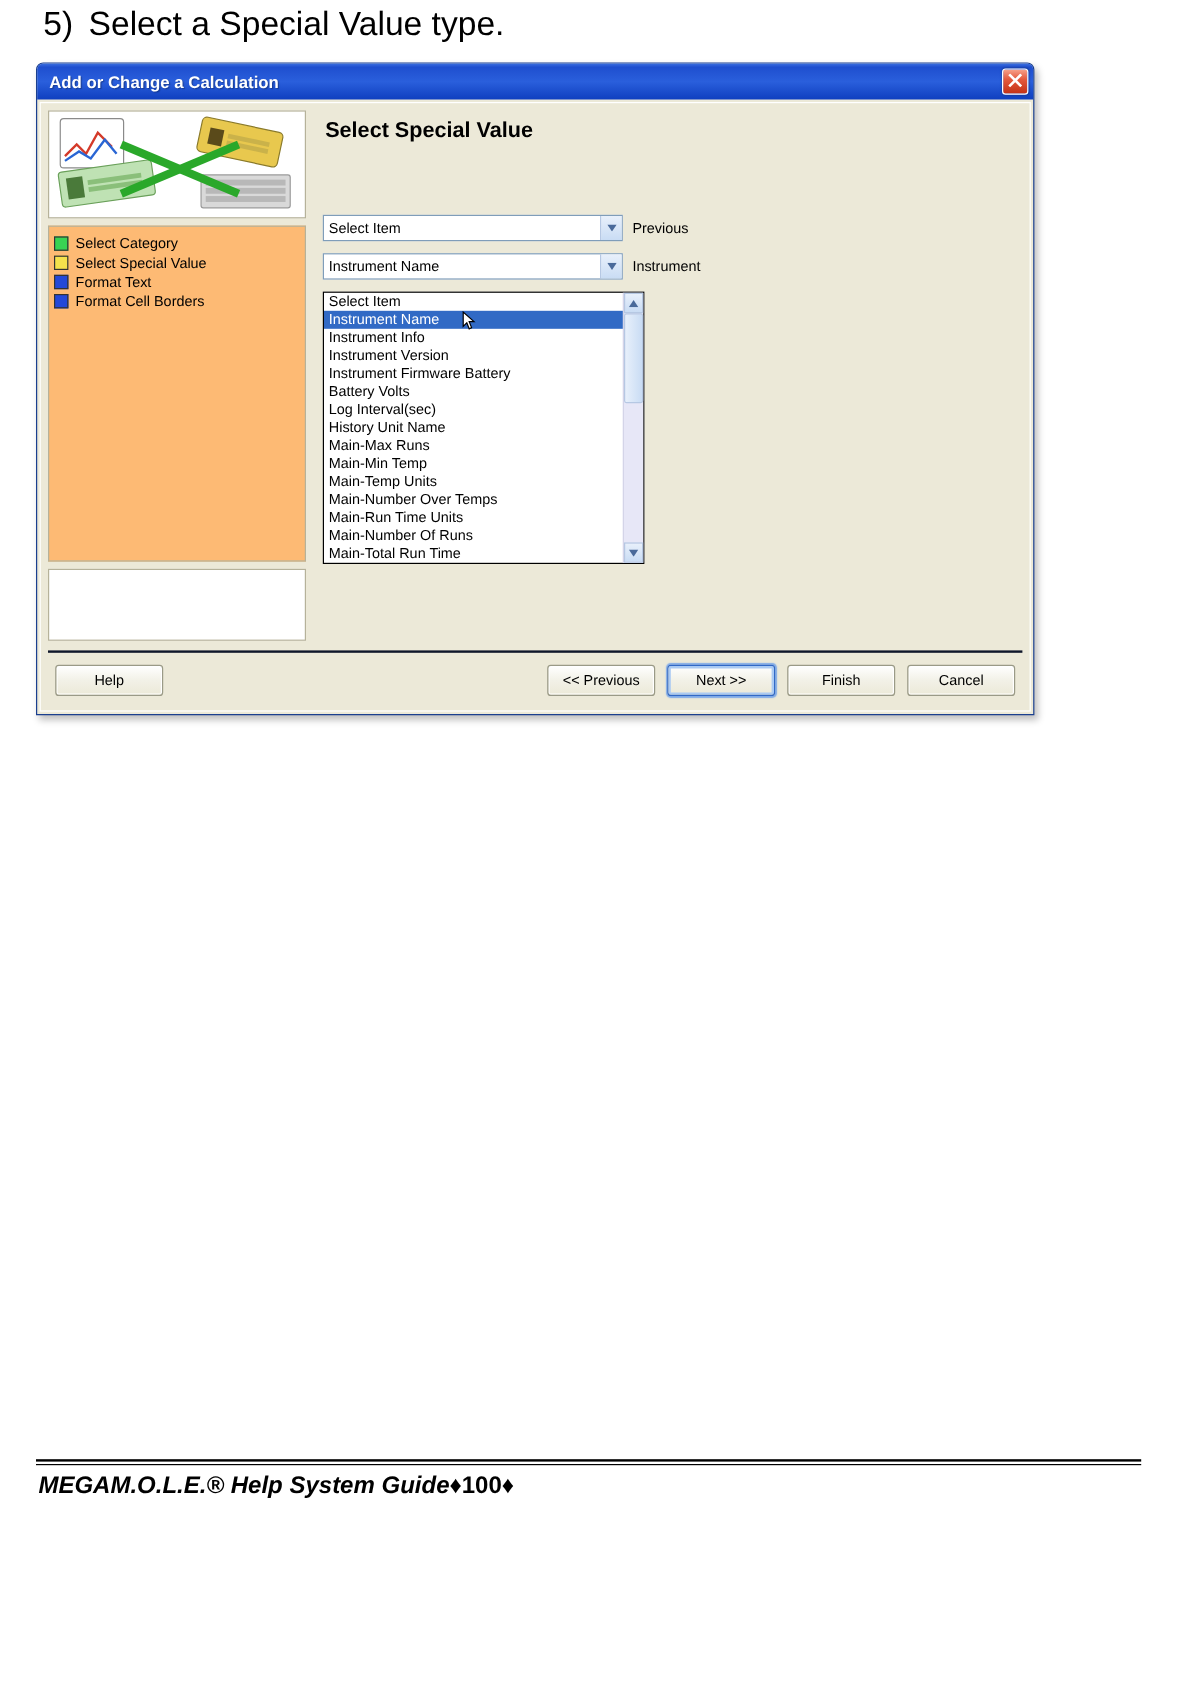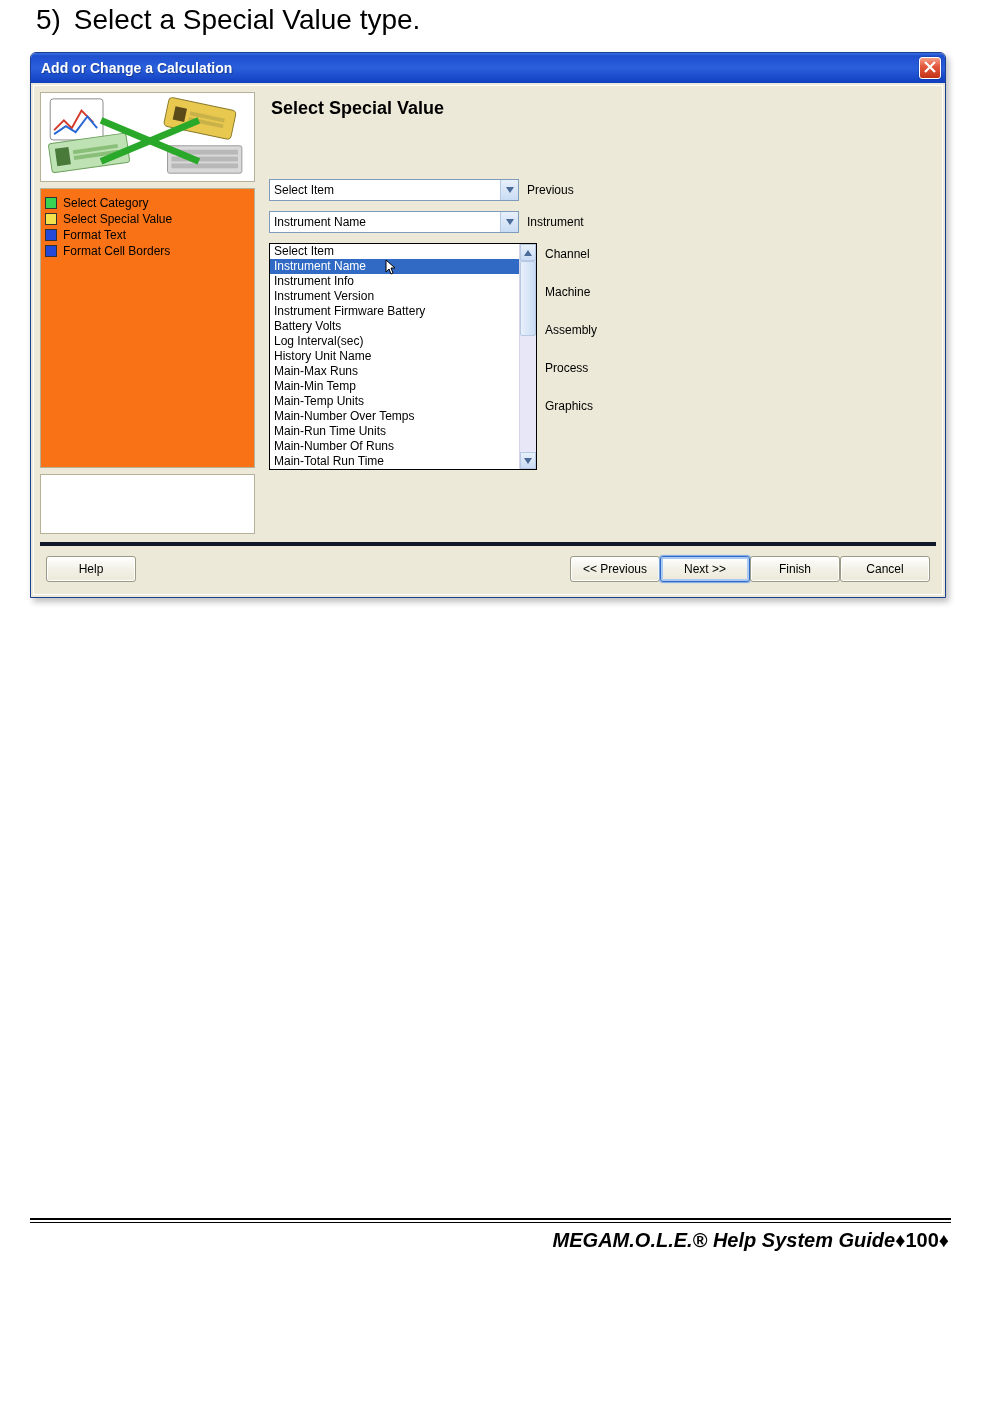--- a/index.html
+++ b/index.html
@@ -14,21 +14,21 @@
   .page {
     padding: 0 30px;
   }
   .step-text {
     font-size: 28px;
     margin: 4px 0 16px 6px;
   }
   .step-num { display:inline-block; width:30px; }
   .step-bold { font-weight: bold; font-style: italic; }
   .window {
-    width: 916px;
+    width: 832px;
     border: 1px solid #1a3f8f;
     border-radius: 6px 6px 0 0;
     box-shadow: 3px 4px 6px rgba(0,0,0,0.25);
     background: #ece9d8;
     margin-bottom: 24px;
   }
   .titlebar {
     height: 30px;
     background: linear-gradient(to bottom, #3a6ee0 0%, #1f4fcf 10%, #2a5fdc 50%, #0f3fbf 100%);
     border-radius: 5px 5px 0 0;
@@ -66,21 +66,21 @@
   .icon-panel {
     height: 90px;
     border: 1px solid #b6b29a;
     background: #ffffff;
     position: relative;
     overflow:hidden;
   }
   .icon-panel svg { width:100%; height:100%; }
   .steps-panel {
     border: 1px solid #b6b29a;
-    background: #f97316;
+    background: #fdba74;
     min-height: 280px;
     padding: 6px 4px;
     font-family: Tahoma, sans-serif;
     font-size: 12px;
   }
   .steps-panel .row {
     display:flex; align-items:center; gap:6px;
     padding: 1px 0;
   }
   .sq {
@@ -175,25 +175,26 @@
     border: 1px solid #b6c8e3;
     border-radius:2px;
   }
   .side-labels {
     display:flex; flex-direction:column;
     gap: 0;
     padding-top: 4px;
   }
   .side-labels div { height: 30px; }
   .button-bar {
-    border-top: 4px solid #0f172a;
+    border-top: 2px solid #0f172a;
     margin-top: 8px;
     padding: 10px 6px 6px 6px;
     display:flex;
     justify-content:flex-end;
+    gap: 10px;
     font-family: Tahoma, sans-serif;
     font-size: 12px;
     text-align: right;
   }
   .button-bar .spacer { flex:1; }
   .wbtn {
     min-width: 90px; height: 26px;
     border: 1px solid #9a9a87;
     border-radius: 3px;
     background: linear-gradient(to bottom, #ffffff 0%, #f2f1e7 50%, #ece9d8 100%);
@@ -209,21 +210,21 @@
     position: relative;
     margin-top: 620px;
   }
   .footer-line {
     border: none;
     border-top: 2px solid #000;
     margin: 0;
   }
   .footer-line.thin { border-top: 1px solid #000; margin-top:2px;}
   .footer-row {
-    display:flex; justify-content:flex-end;
+    display:flex; justify-content:flex-start;
     font-size: 20px;
     font-weight: bold;
     font-style: italic;
     padding: 6px 2px 0 2px;
   }
   .footer-row .pg { font-style: normal; font-weight: bold;}
   .footer-row .pg .dia { font-family: Arial; }
   .normal { font-style: normal; }
 </style>
 </head>
@@ -357,27 +358,20 @@
                   <div class="track">
                     <div class="thumb"></div>
                   </div>
                   <div class="arr">
                     <svg viewBox="0 0 8 6">
                         <path d="M0 0 L8 0 L4 6 Z" fill="#4a6a9a"></path>
                       </svg>
                   </div>
                 </div>
               </div>
-              <div class="side-labels" id="side-labels">
-                  <div>Channel</div>
-                  <div style="margin-top: 8px;">Machine</div>
-                  <div style="margin-top: 8px;">Assembly</div>
-                  <div style="margin-top: 8px;">Process</div>
-                  <div style="margin-top: 8px;">Graphics</div>
-                </div>
             </div>
           </div>
         </div>
       </div>
 
       <div class="button-bar">
         <div class="wbtn">
             <span>Help</span>
           </div>
         <div class="spacer"></div>

